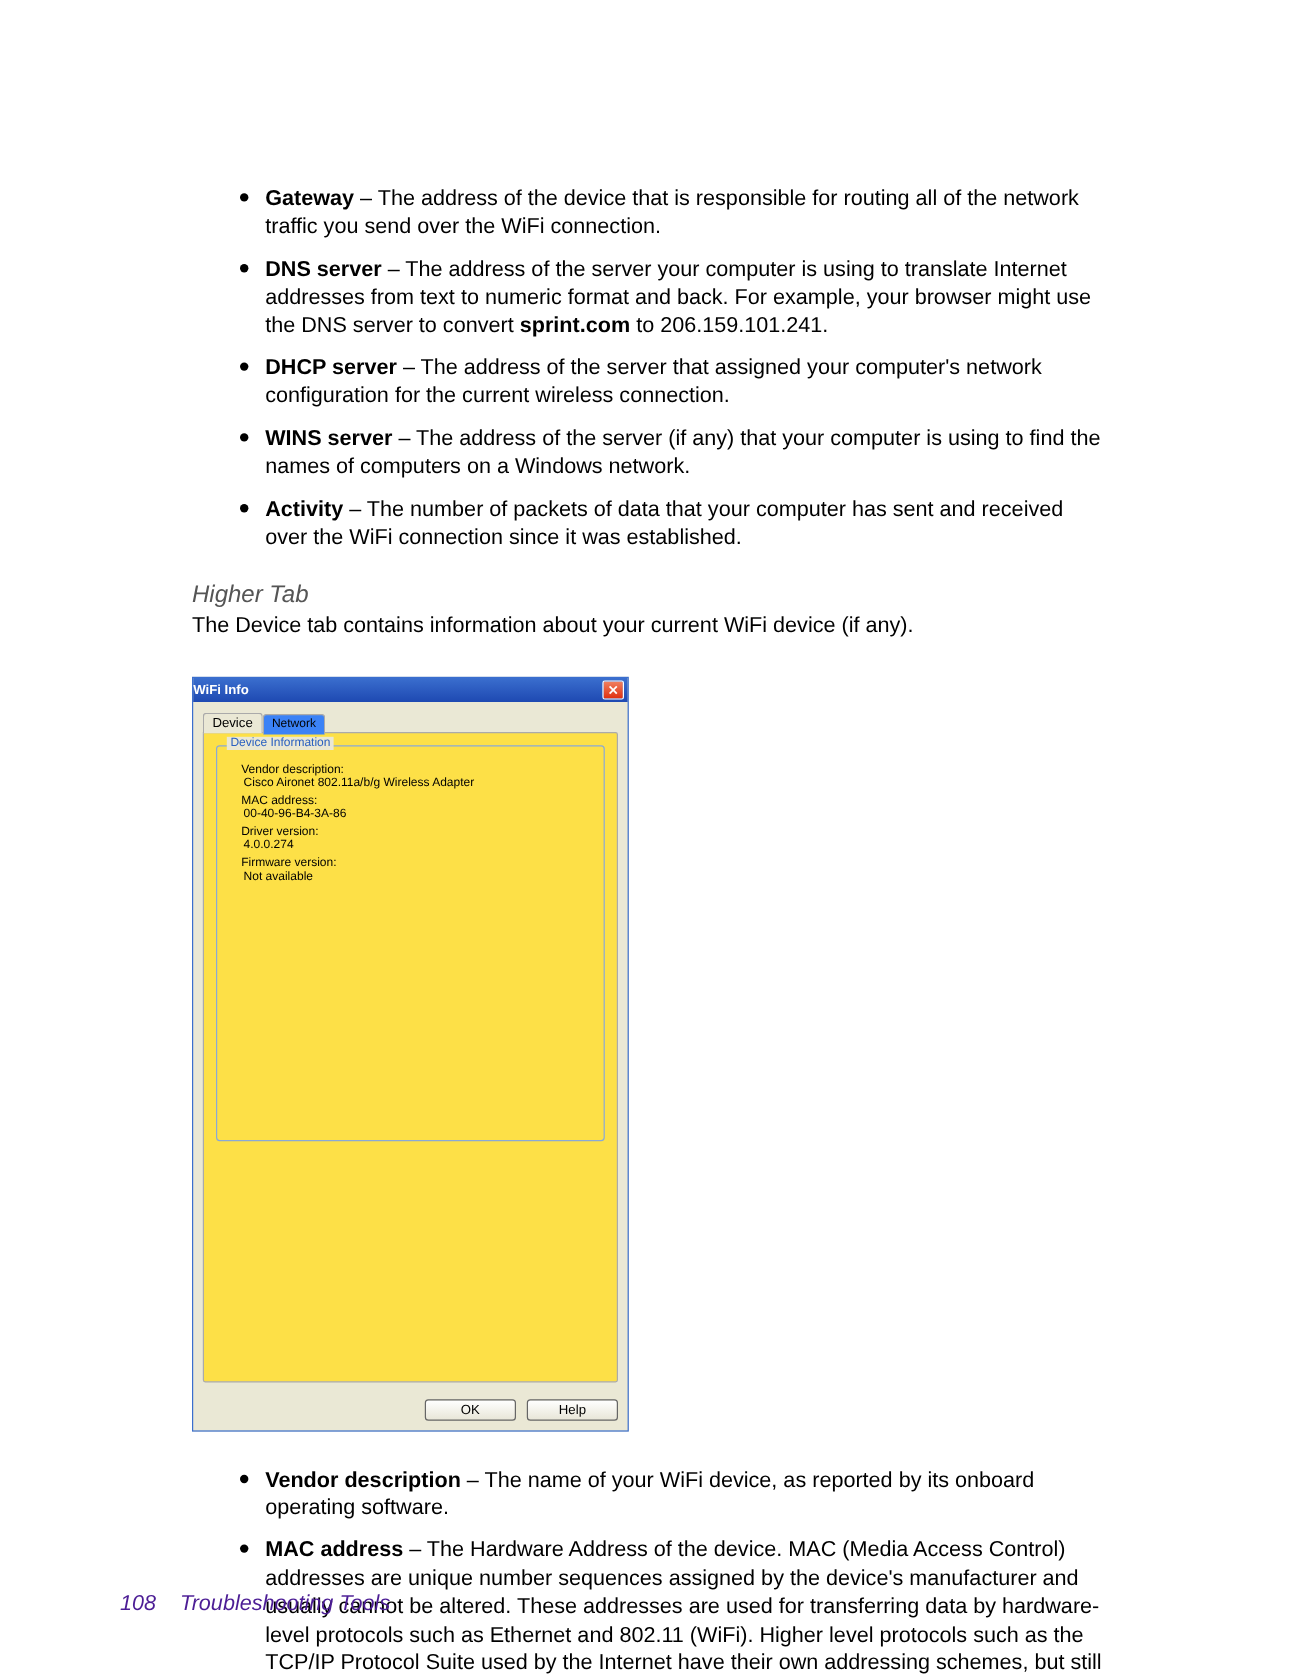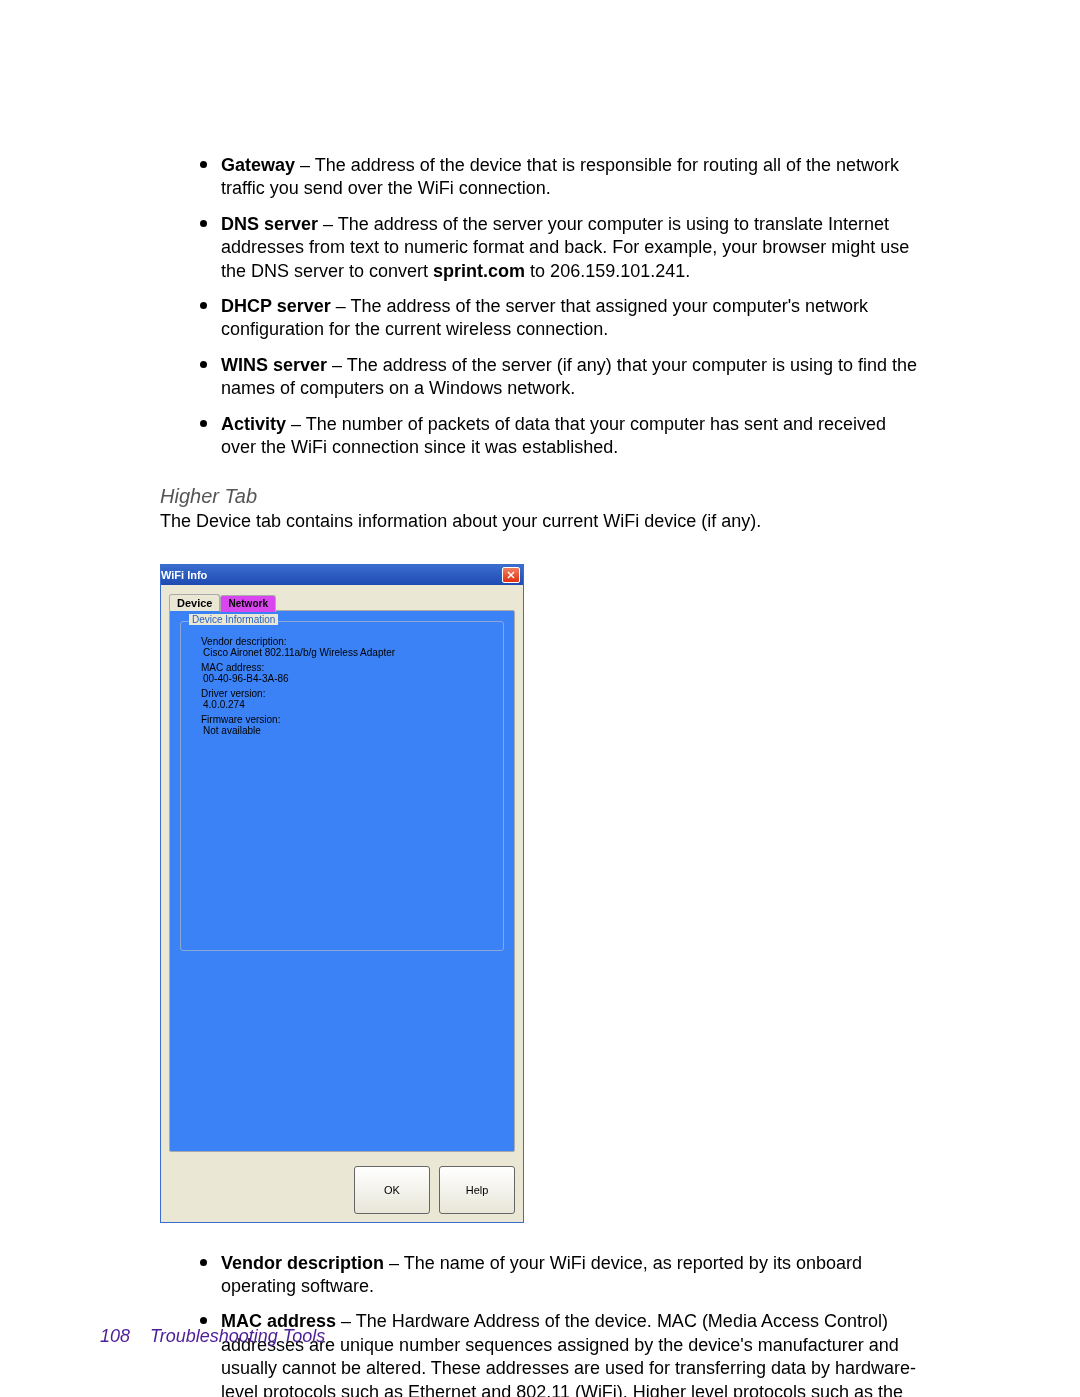--- a/index.html
+++ b/index.html
@@ -92,36 +92,35 @@
     z-index: 2;
   }
   .tab {
     padding: 2px 7px;
     border: 1px solid #aaa;
     border-bottom: none;
     border-radius: 3px 3px 0 0;
     margin-right: 0px;
     position: relative;
     font-size: 11px;
-    font-weight: bold;
   }
   .tab.active {
     background: #eae8d5;
     top: 1px;
   }
   .tab.inactive {
-    background: #d946ef;
+    background: #3b82f6;
     color: #000;
     top: 2px;
     font-size: 10px;
   }
   .tab-panel {
     border: 1px solid #aaa;
     border-radius: 0 2px 2px 2px;
-    background: #3b82f6;
+    background: #fde047;
     padding: 10px 10px 200px 10px;
     position: relative;
     z-index: 1;
   }
   .groupbox {
     border: 1px solid #8aa9d6;
     border-radius: 3px;
     padding: 10px 8px 8px 8px;
     position: relative;
     min-height: 310px;
@@ -145,21 +144,21 @@
     font-size: 10px;
     margin-bottom: 2px;
   }
   .button-row {
     padding: 6px 8px 8px 8px;
     text-align: right;
   }
   .xp-button {
     display: inline-block;
     min-width: 54px;
-    padding: 17px 10px;
+    padding: 2px 10px;
     border: 1px solid #666;
     border-radius: 3px;
     background: linear-gradient(#fff, #e8e6d8);
     font-size: 11px;
     text-align: center;
     margin-left: 6px;
   }
   .footer {
     position: absolute;
     left: 100px;

